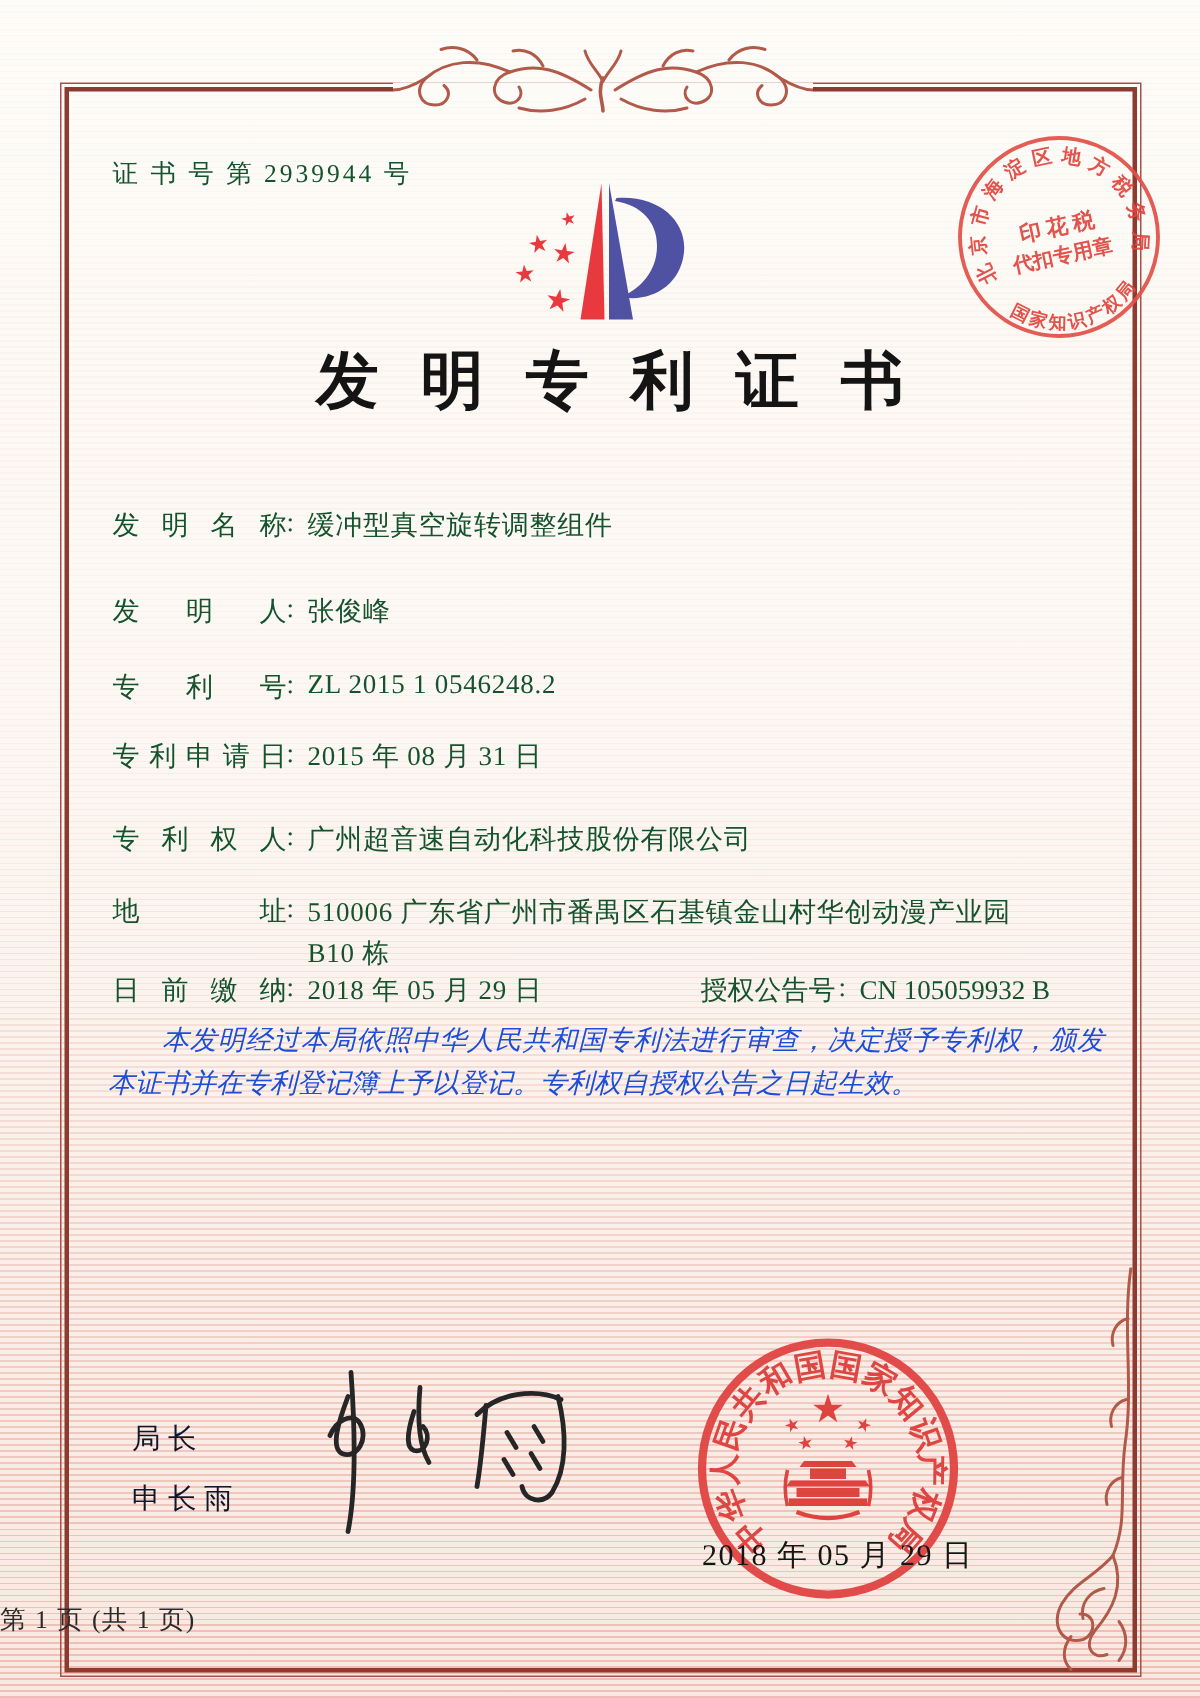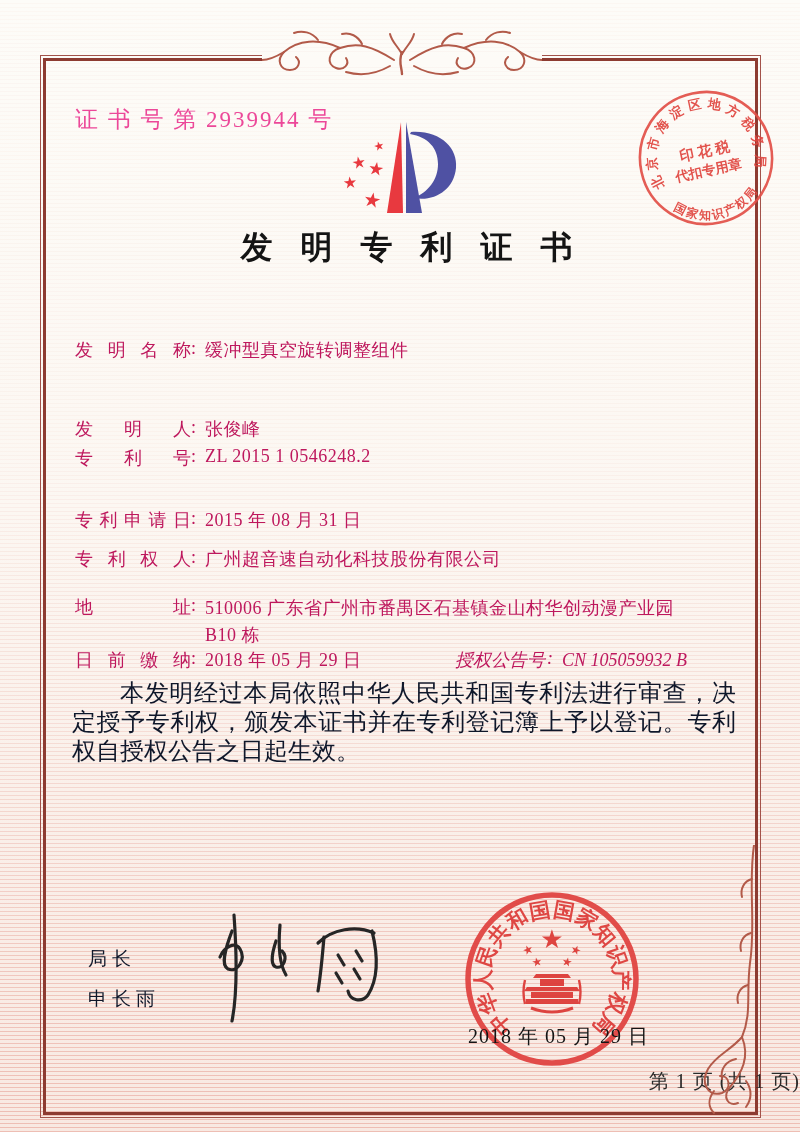--- a/index.html
+++ b/index.html
@@ -14,34 +14,34 @@
     position:absolute;inset:0;pointer-events:none;
     background:repeating-linear-gradient(0deg,
       rgba(228,140,128,0.55) 0px,rgba(228,140,128,0.55) 1px,
       rgba(255,255,255,0) 1px,rgba(255,255,255,0) 4px);
     -webkit-mask-image:linear-gradient(to bottom,rgba(0,0,0,.08) 0%,rgba(0,0,0,.10) 40%,rgba(0,0,0,.45) 70%,rgba(0,0,0,.75) 88%,rgba(0,0,0,.85) 100%);
     mask-image:linear-gradient(to bottom,rgba(0,0,0,.08) 0%,rgba(0,0,0,.10) 40%,rgba(0,0,0,.45) 70%,rgba(0,0,0,.75) 88%,rgba(0,0,0,.85) 100%);
   }
   .frame-outer{position:absolute;left:40px;top:55px;width:719px;height:1061px;border:1.5px solid #a3524a;}
   .frame-inner{position:absolute;inset:2px;border:3px solid #8d3b31;}
   .abs{position:absolute;}
-  .cert-no{left:75px;top:104px;font-size:23px;letter-spacing:2px;color:#ec4899;}
-  .title{left:0;top:226px;width:100%;text-align:center;font-size:32px;font-weight:700;
+  .cert-no{left:75px;top:104px;font-size:17px;letter-spacing:2px;color:#14532d;}
+  .title{left:0;top:226px;width:100%;text-align:center;font-size:42px;font-weight:700;
          letter-spacing:28px;padding-left:41px;box-sizing:border-box;color:#141414;}
-  .field-row{position:absolute;left:75px;font-size:18px;color:#be185d;white-space:nowrap;}
+  .field-row{position:absolute;left:75px;font-size:18px;color:#14532d;white-space:nowrap;}
   .f-label{display:inline-block;width:116px;text-align:justify;text-align-last:justify;vertical-align:top;}
   .f-colon{display:inline-block;vertical-align:top;margin-right:9px;}
   .f-value{display:inline-block;vertical-align:top;letter-spacing:.5px;}
   .f-value.wrap{white-space:normal;width:486px;line-height:27px;}
-  .grant-no{position:absolute;left:380px;top:0;white-space:nowrap;font-style:italic;}
-  .paras{left:72px;top:679px;width:664px;font-size:24px;line-height:29px;text-align:justify;color:#0f172a;}
+  .grant-no{position:absolute;left:392px;top:0;white-space:nowrap;}
+  .paras{left:72px;top:679px;width:664px;font-size:18px;line-height:29px;text-align:justify;color:#1d4ed8;font-style:italic;}
   .paras p{margin:0;text-indent:2em;}
   .officer{left:88px;font-size:19px;letter-spacing:5px;color:#0f172a;}
   .seal-date{left:468px;top:1023px;font-size:20px;letter-spacing:1px;color:#151515;z-index:6;}
-  .footer{left:0;top:1068px;width:100%;text-align:right;font-size:20px;color:#2a2a2a;letter-spacing:1px;}
+  .footer{left:0;top:1068px;width:100%;text-align:left;font-size:17px;color:#2a2a2a;letter-spacing:1px;}
   .stamp-wrap{left:630px;top:82px;width:152px;height:152px;transform:rotate(-12deg);opacity:.92;}
   svg{display:block;}
 </style>
 </head>
 <body>
 
 <div class="guilloche"></div>
 
 <div class="frame-outer">
   <div class="frame-inner"></div>
@@ -99,27 +99,27 @@
     <text x="48" y="78" font-size="16" transform="rotate(-6 48 73)">★</text>
     <text x="70" y="97" font-size="20" transform="rotate(10 70 91)">★</text>
   </g>
 </svg>
 
 <div class="abs title">发明专利证书</div>
 
 <div class="field-row" style="top:338px">
   <span class="f-label">发明名称</span><span class="f-colon">:</span><span class="f-value">缓冲型真空旋转调整组件</span>
 </div>
-<div class="field-row" style="top:417px">
+<div class="field-row" style="top:395px">
   <span class="f-label">发明人</span><span class="f-colon">:</span><span class="f-value">张俊峰</span>
 </div>
 <div class="field-row" style="top:446px">
   <span class="f-label">专利号</span><span class="f-colon">:</span><span class="f-value">ZL 2015 1 0546248.2</span>
 </div>
-<div class="field-row" style="top:508px">
+<div class="field-row" style="top:492px">
   <span class="f-label">专利申请日</span><span class="f-colon">:</span><span class="f-value">2015 年 08 月 31 日</span>
 </div>
 <div class="field-row" style="top:547px">
   <span class="f-label">专利权人</span><span class="f-colon">:</span><span class="f-value">广州超音速自动化科技股份有限公司</span>
 </div>
 <div class="field-row" style="top:595px">
   <span class="f-label">地址</span><span class="f-colon">:</span><span class="f-value wrap">510006 广东省广州市番禺区石基镇金山村华创动漫产业园 B10 栋</span>
 </div>
 
 <div class="field-row" style="top:648px">

